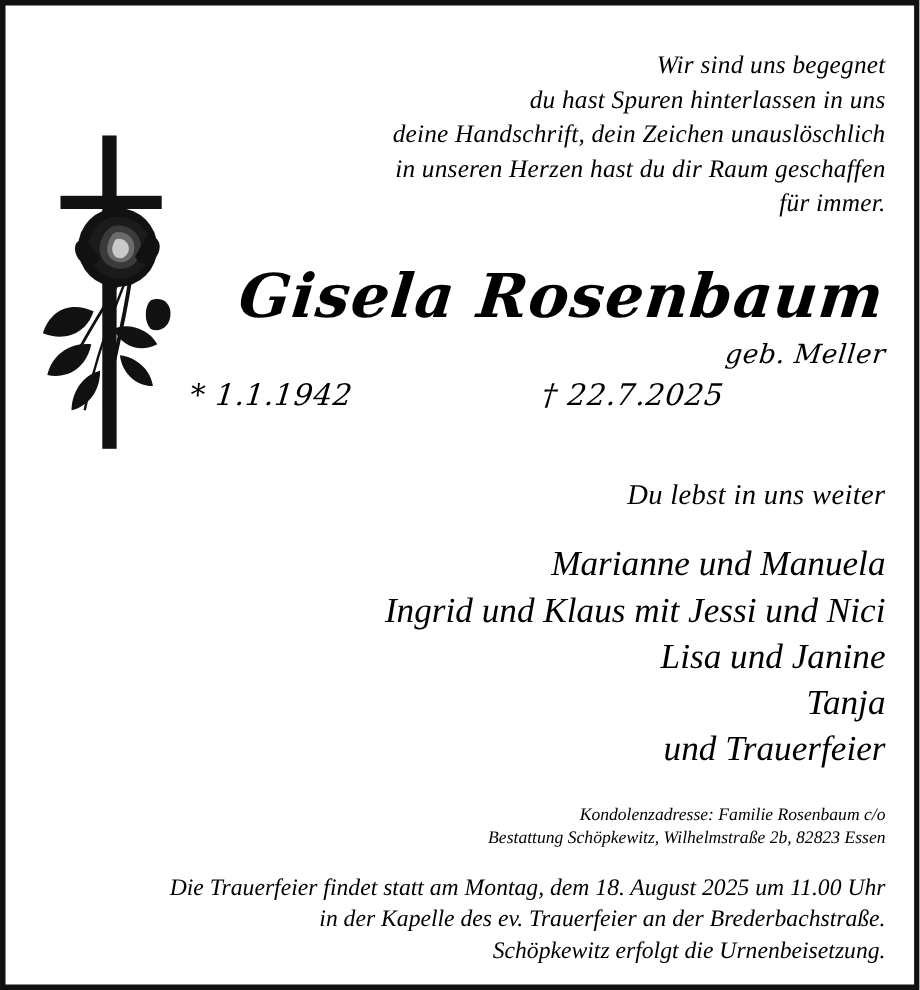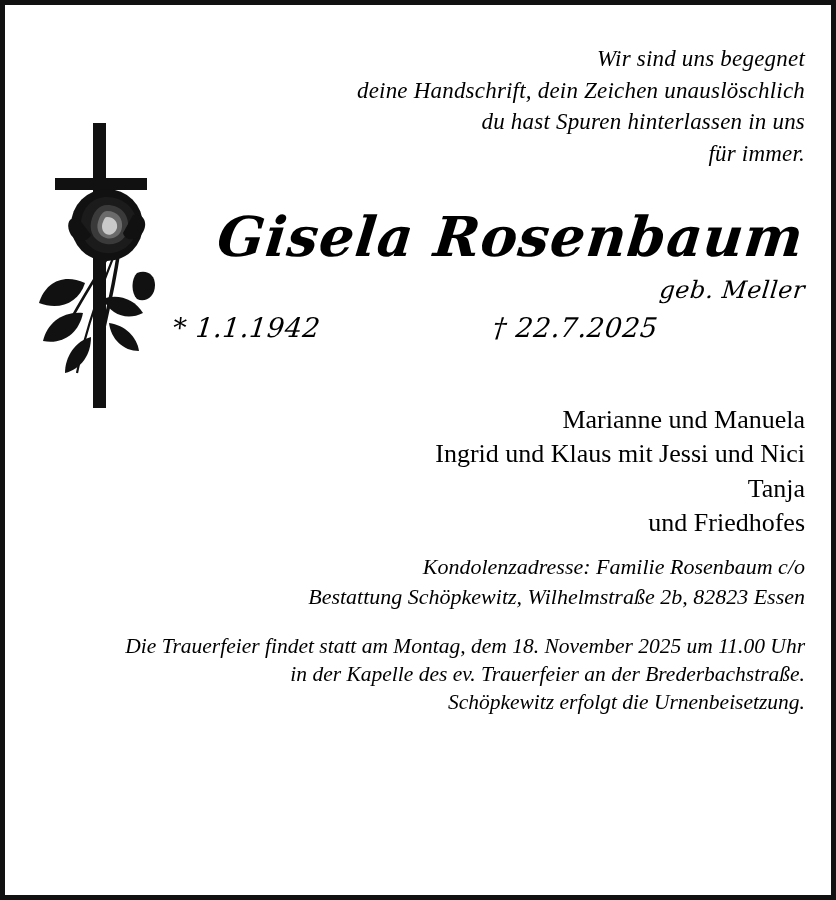--- a/index.html
+++ b/index.html
@@ -95,51 +95,53 @@
   
   .motto {
     font-style: italic;
     font-size: 26px;
     margin-top: 26px;
     letter-spacing: 0.3px;
   }
 
   
   .mourners {
-    font-size: 26px;
+    font-style: italic;
+    font-size: 32px;
     line-height: 1.32;
     margin-top: 26px;
   }
 
   
   .condolence {
     font-style: italic;
-    font-size: 22px;
+    font-size: 16px;
     line-height: 1.35;
-    margin-top: 12px;
+    margin-top: 28px;
   }
 
   
   .service {
     font-style: italic;
     font-size: 21.5px;
     line-height: 1.32;
     margin-top: 20px;
   }
 </style>
 </head>
 <body>
 
 <div class="obituary">
   <div class="inner">
 
     <div class="verse">
       <div>Wir sind uns begegnet</div>
+      <div>du hast Spuren hinterlassen in uns</div>
       <div>deine Handschrift, dein Zeichen unauslöschlich</div>
-      <div>du hast Spuren hinterlassen in uns</div>
+      <div>in unseren Herzen hast du dir Raum geschaffen</div>
       <div>für immer.</div>
     </div>
 
     <div class="artwork">
       <svg width="165" height="300" viewBox="0 0 165 300" xmlns="http://www.w3.org/2000/svg">
 
         <rect x="68" y="0" width="13" height="285" fill="#111111"></rect>
         <rect x="30" y="55" width="92" height="12" fill="#111111"></rect>
 
         <path d="M96 110 C 92 150, 82 190, 70 245" stroke="#111111" stroke-width="3.5" fill="none"></path>
@@ -168,33 +170,35 @@
 
     <div class="name-block">
       <div class="name">Gisela Rosenbaum</div>
       <div class="born-name">geb. Meller</div>
       <div class="dates">
         <span class="date-birth">* 1.1.1942</span>
         <span class="date-death">† 22.7.2025</span>
       </div>
     </div>
 
+    <div class="motto">Du lebst in uns weiter</div>
 
     <div class="mourners">
       <div>Marianne und Manuela</div>
       <div>Ingrid und Klaus mit Jessi und Nici</div>
+      <div>Lisa und Janine</div>
       <div>Tanja</div>
-      <div>und Friedhofes</div>
+      <div>und Trauerfeier</div>
     </div>
 
     <div class="condolence">
       <div>Kondolenzadresse: Familie Rosenbaum c/o</div>
       <div>Bestattung Schöpkewitz, Wilhelmstraße 2b, 82823 Essen</div>
     </div>
 
     <div class="service">
-      <div>Die Trauerfeier findet statt am Montag, dem 18. November 2025 um 11.00 Uhr</div>
+      <div>Die Trauerfeier findet statt am Montag, dem 18. August 2025 um 11.00 Uhr</div>
       <div>in der Kapelle des ev. Trauerfeier an der Brederbachstraße.</div>
       <div>Schöpkewitz erfolgt die Urnenbeisetzung.</div>
     </div>
 
   </div>
 </div>
 
 </body></html>

